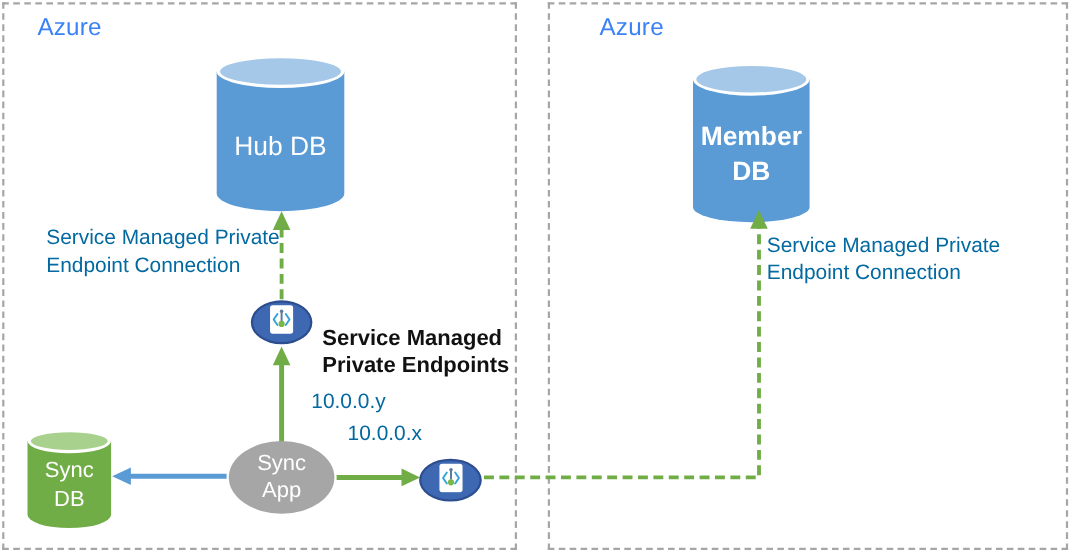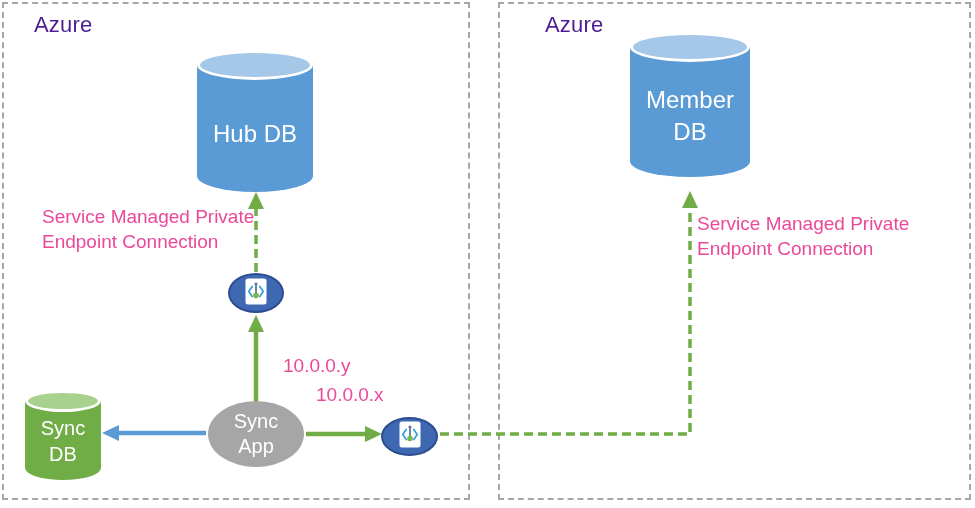--- a/index.html
+++ b/index.html
@@ -18,21 +18,21 @@
   .region {
     position: absolute;
     border: 2px dashed #a6a6a6;
     background: transparent;
   }
   .region-left  { left: 2px;  top: 2px; width: 468px; height: 498px; }
   .region-right { left: 498px; top: 2px; width: 473px; height: 498px; }
   .region-label {
     position: absolute;
     font-size: 22px;
-    color: #4c1d95;
+    color: #3b82f6;
     letter-spacing: 0.2px;
   }
   .region-left  .region-label { left: 30px; top: 8px; }
   .region-right .region-label { left: 45px; top: 8px; }
 
   
   .cylinder { position: absolute; }
   .cyl-top {
     position: absolute; left: 0; top: 0; width: 100%;
     border-radius: 50%;
@@ -48,21 +48,21 @@
     align-items: center; justify-content: center;
     color: #ffffff; text-align: center;
   }
 
   .hub-db   { left: 197px; top: 50px; width: 116px; height: 142px; }
   .hub-db   .cyl-top  { height: 30px; background: #a5c8e9; }
   .hub-db   .cyl-body { top: 15px; height: 127px; background: #5b9bd5;
                         border-radius: 0 0 58px 58px / 0 0 16px 16px; }
   .hub-db   .cyl-label { padding-top: 26px; font-size: 24px; }
 
-  .member-db { left: 630px; top: 32px; width: 120px; height: 145px; }
+  .member-db { left: 630px; top: 57px; width: 106px; height: 145px; font-weight: bold; }
   .member-db .cyl-top  { height: 30px; background: #a5c8e9; }
   .member-db .cyl-body { top: 15px; height: 130px; background: #5b9bd5;
                          border-radius: 0 0 61px 61px / 0 0 16px 16px; }
   .member-db .cyl-label { padding-top: 22px; font-size: 24px; line-height: 32px; }
 
   .sync-db  { left: 25px; top: 390px; width: 76px; height: 90px; }
   .sync-db  .cyl-top  { height: 22px; background: #a9d18e; }
   .sync-db  .cyl-body { top: 11px; height: 79px; background: #70ad47;
                         border-radius: 0 0 38px 38px / 0 0 12px 12px; }
   .sync-db  .cyl-label { padding-top: 12px; font-size: 20px; line-height: 26px; }
@@ -82,21 +82,21 @@
     background: #3e68b2;
     border: 2px solid #2c4d8e;
     border-radius: 50%;
     display: flex; align-items: center; justify-content: center;
     z-index: 5;
   }
   .endpoint-hub    { left: 228px; top: 273px; width: 56px; height: 40px; }
   .endpoint-member { left: 381px; top: 417px; width: 57px; height: 39px; }
 
   
-  .txt { position: absolute; font-size: 19px; line-height: 25px; color: #ec4899; white-space: pre; }
+  .txt { position: absolute; font-size: 19px; line-height: 25px; color: #0369a1; white-space: pre; }
   .txt-left-conn  { left: 42px;  top: 204px; }
   .txt-right-conn { left: 697px; top: 211px; }
   .txt-bold       { left: 293px; top: 296px; font-weight: bold; font-size: 20px; line-height: 24px; color: #111; }
   .txt-ip-y       { left: 283px; top: 353px; }
   .txt-ip-x       { left: 316px; top: 382px; }
 
   
   .overlay { position: absolute; left: 0; top: 0; z-index: 3; pointer-events: none; }
 </style>
 </head>
@@ -192,18 +192,18 @@
         <line x1="11" y1="6.5" x2="11" y2="15" stroke="#5b7b9e" stroke-width="1.8"></line>
         <circle cx="11" cy="17.5" r="2.8" fill="#7ab648"></circle>
       </svg>
     </span>
   </div>
 
   <div class="txt txt-left-conn"><span>Service Managed Private</span><br><span>Endpoint Connection</span></div>
 
   <div class="txt txt-right-conn"><span>Service Managed Private</span><br><span>Endpoint Connection</span></div>
 
-  <div class="txt txt-bold"><br></div>
+  <div class="txt txt-bold"><span>Service Managed</span><br><span>Private Endpoints</span></div>
 
   <div class="txt txt-ip-y">10.0.0.y</div>
   <div class="txt txt-ip-x">10.0.0.x</div>
 
 </div>
 
 </body></html>

